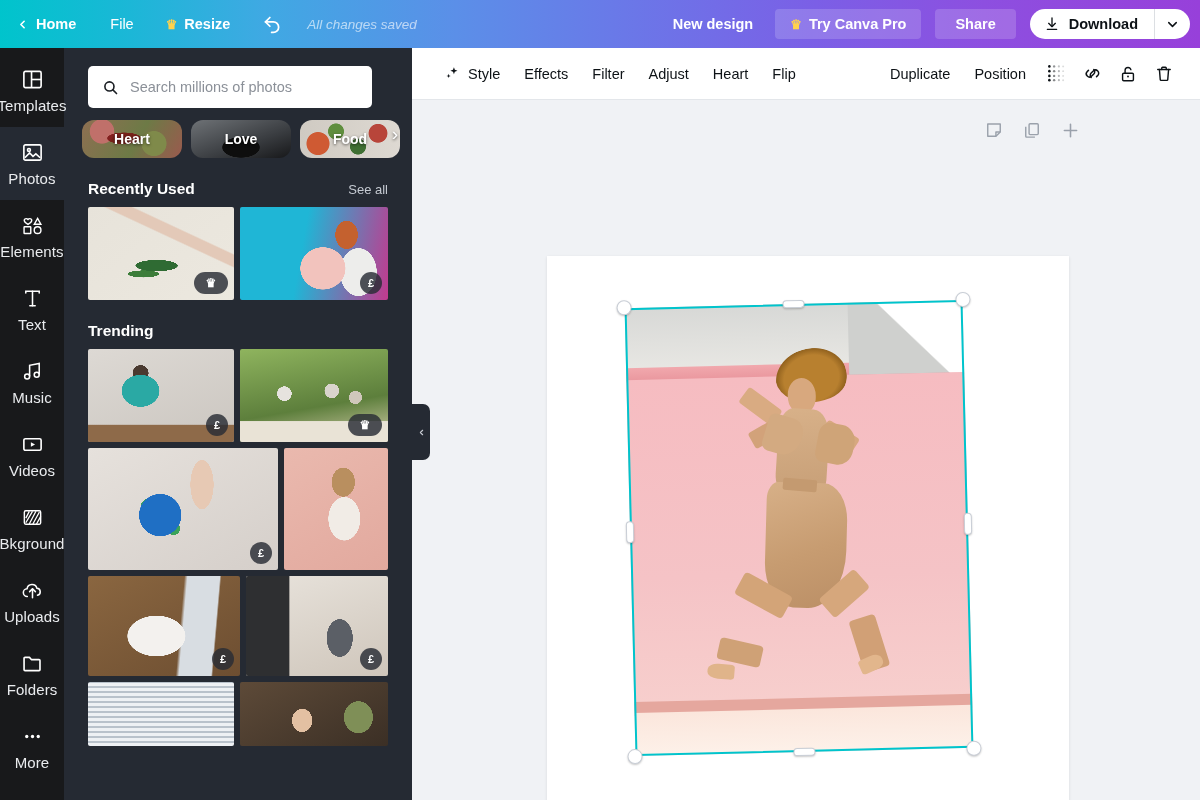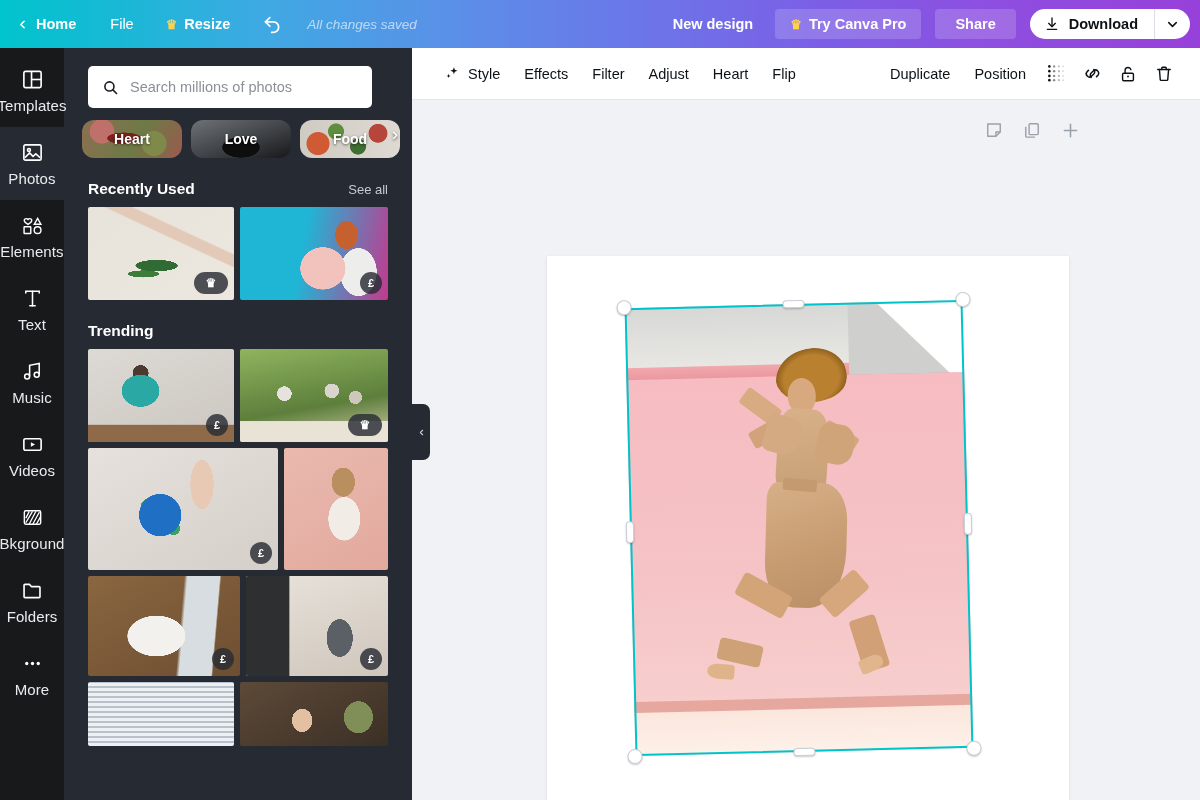--- a/index.html
+++ b/index.html
@@ -420,20 +420,30 @@
   <div class="rail-item">
     <span class="ico">
       <svg width="23" height="23" viewBox="0 0 24 24" fill="none" stroke="#fff" stroke-width="1.5">
         <rect x="3.5" y="5" width="17" height="14" rx="1.4"></rect>
         <path d="M5 17.5L12 5.6M8.6 18.8L15.6 5.4M12.4 18.8L19.2 6.2M16.2 18.8L20.6 10.8M5 12.6L8.7 5.6" stroke-width="1.35"></path>
       </svg>
     </span>
     <span class="lbl">Bkground</span>
   </div>
 
+  <div class="rail-item">
+    <span class="ico">
+      <svg width="23" height="23" viewBox="0 0 24 24" fill="none" stroke="#fff" stroke-width="1.6" stroke-linecap="round" stroke-linejoin="round">
+        <path d="M6.6 18.2a4 4 0 0 1-.3-8 5.3 5.3 0 0 1 10.3-.6 3.7 3.7 0 0 1 .6 7.3"></path>
+        <path d="M12 19.6V10.4"></path>
+          <polyline points="9 13.2 12 10.2 15 13.2"></polyline>
+      </svg>
+    </span>
+    <span class="lbl">Uploads</span>
+  </div>
 
   <div class="rail-item">
     <span class="ico">
       <svg width="23" height="23" viewBox="0 0 24 24" fill="none" stroke="#fff" stroke-width="1.7" stroke-linejoin="round">
         <path d="M3.2 18.4V6.6a1 1 0 0 1 1-1h4.6l2 2.3h8a1 1 0 0 1 1 1v9.5a1 1 0 0 1-1 1H4.2a1 1 0 0 1-1-1z"></path>
       </svg>
     </span>
     <span class="lbl">Folders</span>
   </div>
 

